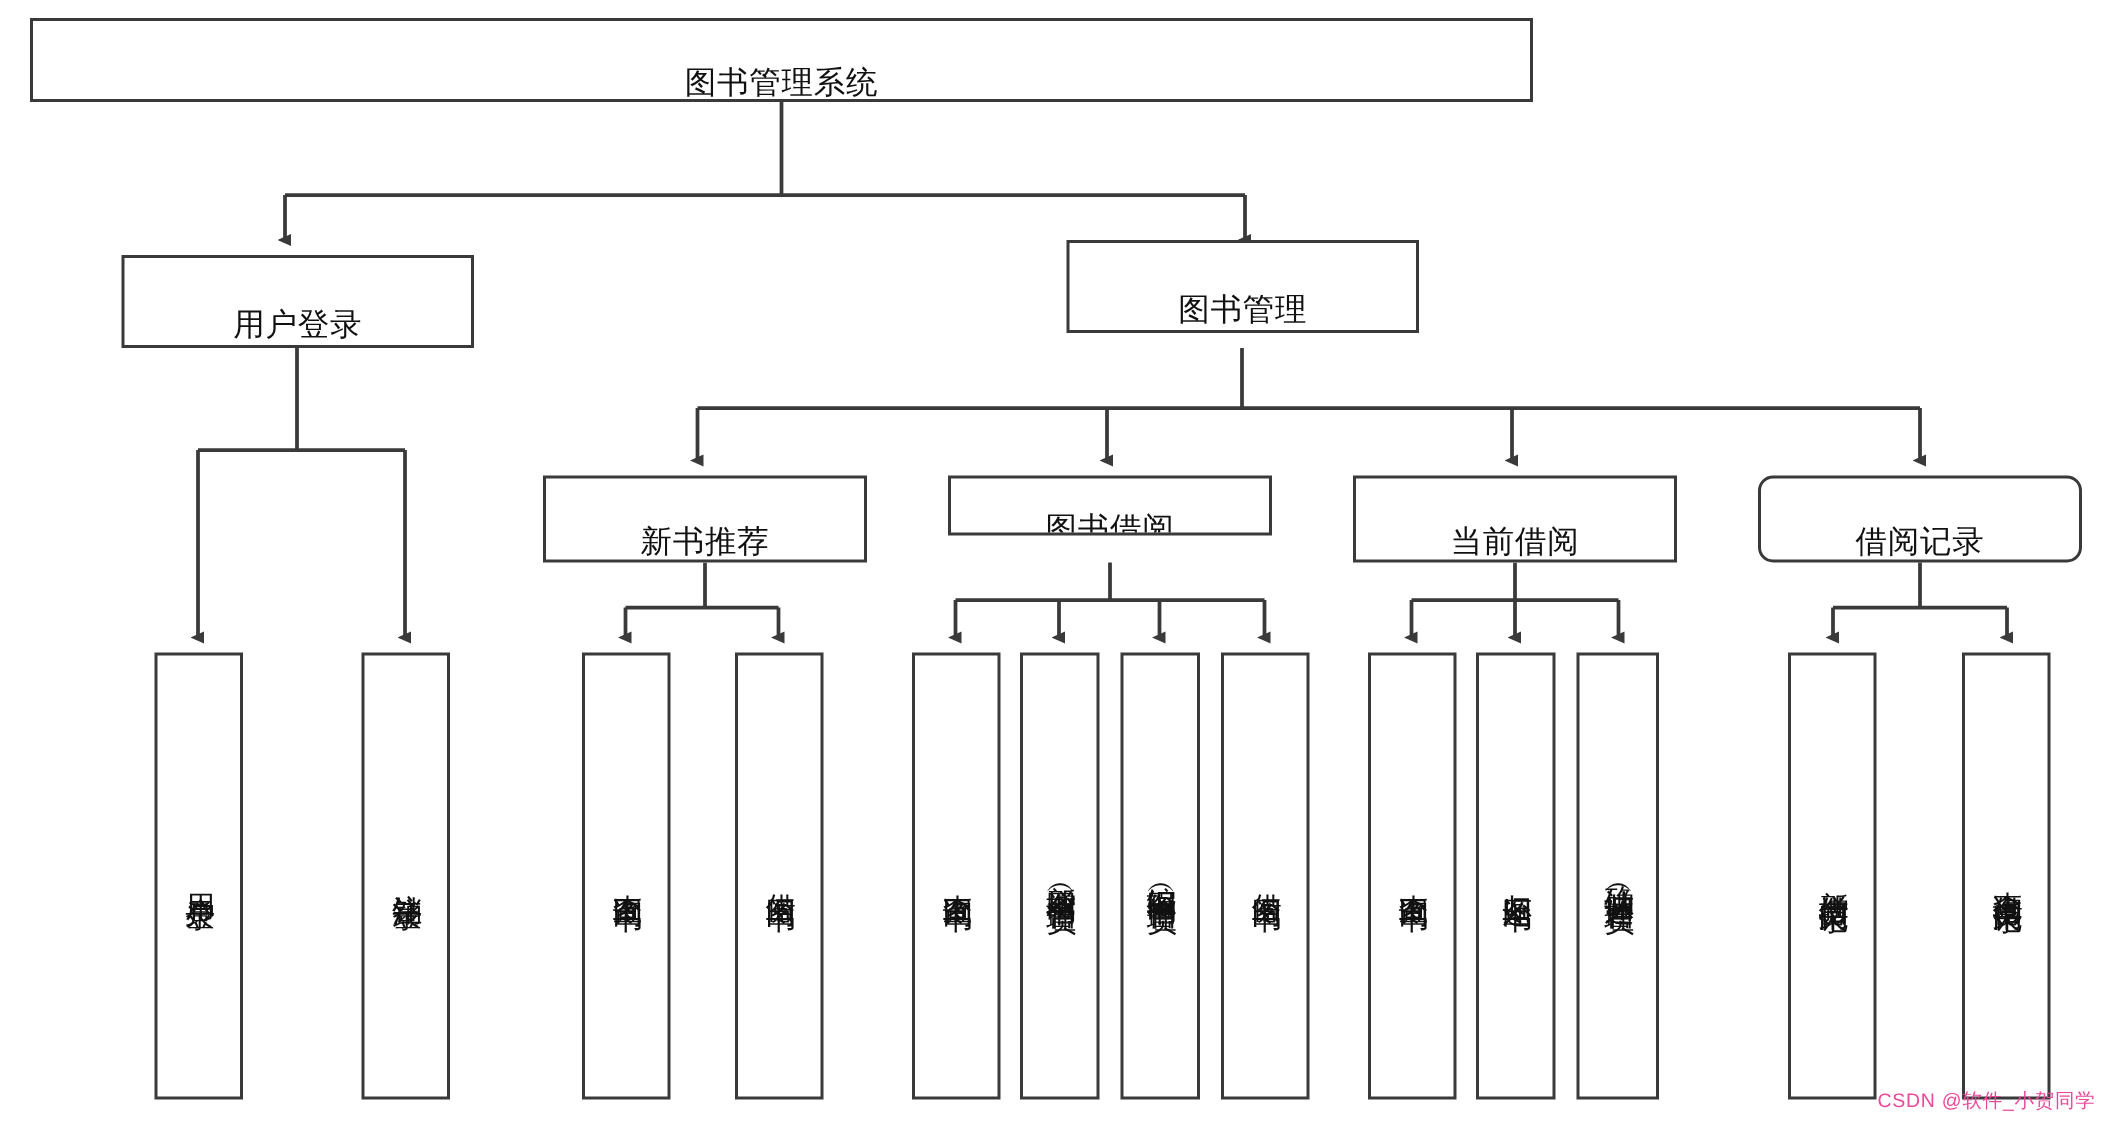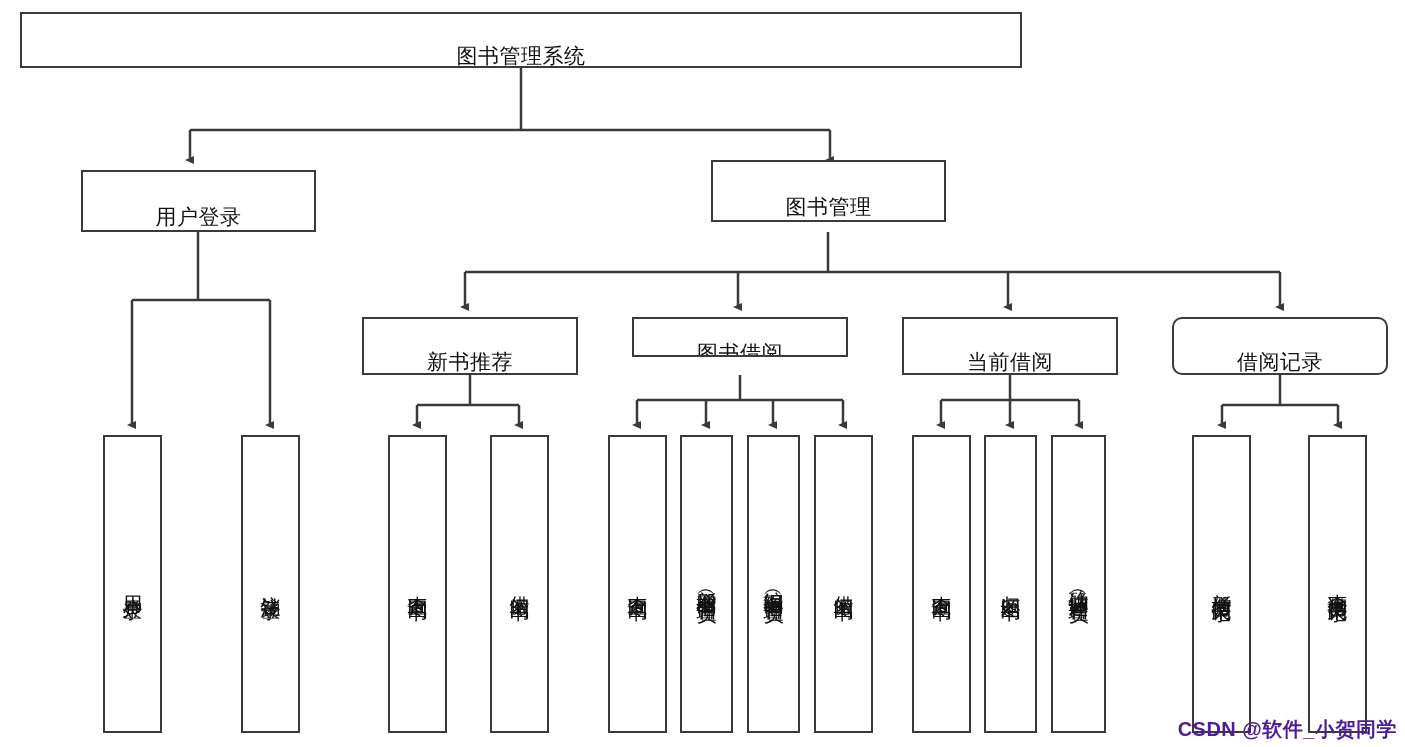--- a/index.html
+++ b/index.html
@@ -57,26 +57,25 @@
     writing-mode: vertical-rl;
     text-orientation: upright;
     font-size: 20px;
     line-height: 1.15;
     letter-spacing: 2px;
   }
   .watermark {
     position: absolute;
     right: 8px;
     bottom: 4px;
-    font-size: 20px;
-    color: #4c1d95;
+    font-size: 13px;
+    color: #ec4899;
     white-space: nowrap;
     letter-spacing: 0.5px;
     pointer-events: none;
-    font-weight: bold;
   }
 </style>
 </head>
 <body>
 
 <div id="diagram-root">
 
   <svg id="tree-svg" viewBox="0 0 1405 747">
     <defs>
       <marker id="arrow" markerWidth="10" markerHeight="10" refX="5" refY="5" orient="auto" markerUnits="userSpaceOnUse">

